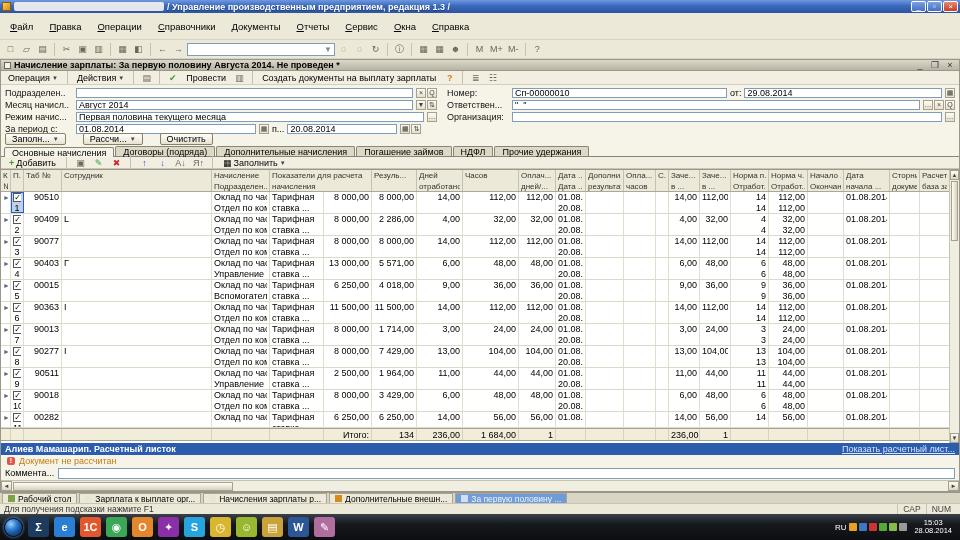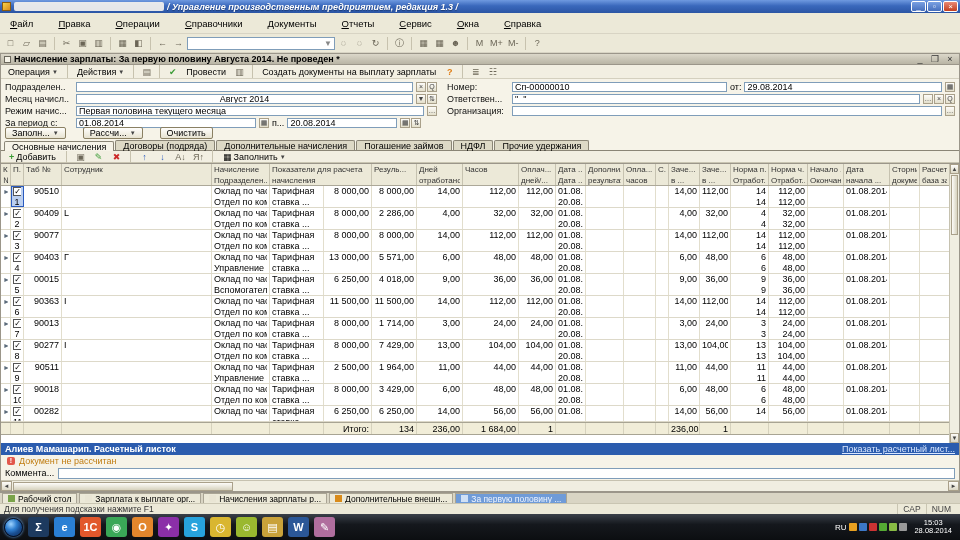--- a/index.html
+++ b/index.html
@@ -4,26 +4,26 @@
 <style>
   * { box-sizing: border-box; margin: 0; padding: 0; }
   html,body { width:960px; height:540px; overflow:hidden; }
   body { font-family: "Liberation Sans", "DejaVu Sans", sans-serif; font-size:10px; color:#000; background:#ece9d8; }
   .page { width:960px; height:540px; display:flex; flex-direction:column; }
 
   
   .titlebar { height:13px; background:linear-gradient(180deg,#6f9ae0 0%,#3a68bc 45%,#2b55a4 100%); display:flex; align-items:center; padding:0 2px; gap:3px; }
   .titlebar .appico { width:9px; height:9px; background:linear-gradient(135deg,#f7d24a,#d98b1a); border:1px solid #8a5b10; }
   .titlebar .redact { width:150px; height:9px; background:#f4f2ee; border-radius:2px; opacity:.92; }
-  .titlebar .ttl { color:#fff; font-weight:bold; font-size:9px; white-space:nowrap; overflow:hidden; flex:1; text-shadow:0 1px 1px #1b3a73;font-style:italic; }
+  .titlebar .ttl { color:#fff; font-weight:bold; font-size:9px; white-space:nowrap; overflow:hidden; flex:1; text-shadow:0 1px 1px #1b3a73; }
   .winbtns { display:flex; gap:1px; }
   .wbtn { width:15px; height:11px; border:1px solid #fff; border-radius:2px; font-size:8px; line-height:9px; text-align:center; color:#fff; background:linear-gradient(#7aa0e2,#466fbd); }
   .wbtn.close { background:linear-gradient(#e98874,#c43f1f); }
 
-  .menubar { height:21px; background:#ece9d8; border-bottom:1px solid #d8d4c4; display:flex; align-items:center; padding-left:4px; gap:13px; }
+  .menubar { height:27px; background:#ece9d8; border-bottom:1px solid #d8d4c4; display:flex; align-items:center; padding-left:4px; gap:4px; }
   .menu-item { padding:0 6px; font-size:9.5px; }
   .menu-item:first-letter { text-decoration:underline; }
 
   .toolbar { height:19px; background:#ece9d8; border-bottom:1px solid #d8d4c4; display:flex; align-items:center; padding:0 3px; gap:1px; }
   .tico { min-width:15px; height:15px; border:1px solid transparent; border-radius:2px; display:flex; align-items:center; justify-content:center; font-size:9px; color:#5a5käfer4a; color:#6b6657; padding:0 1px; }
   .tsep { width:1px; height:13px; background:#c7c2ae; margin:0 3px; }
   .tsearch { width:148px; height:13px; border:1px solid #7f9db9; background:#fff; display:flex; align-items:center; justify-content:flex-end; font-size:8px; color:#888; padding-right:2px; }
   .ifacebar { height:12px; background:#ece9d8; border-bottom:1px solid #c9c5b2; display:flex; align-items:center; gap:6px; padding-left:4px; font-size:9px; }
   .ifbtn { display:flex; gap:3px; align-items:center; padding:0 4px; }
 
@@ -202,21 +202,21 @@
         <div class="frow">
           <span class="flabel">Подразделен..</span>
           <input class="finput" style="flex: 1 1 0%;" value="">
           <span class="fbtns">
               <span class="mini">×</span>
               <span class="mini">Q</span>
             </span>
         </div>
         <div class="frow">
           <span class="flabel">Месяц начисл..</span>
-          <input class="finput" style="flex: 1 1 0%; text-align: center;" value="Август 2014">
+          <input class="finput" style="flex: 1 1 0%;" value="Август 2014">
           <span class="fbtns">
               <span class="mini">▼</span>
               <span class="mini">⇅</span>
             </span>
         </div>
         <div class="frow">
           <span class="flabel">Режим начис...</span>
           <input class="finput" style="flex: 1 1 0%;" value="Первая половина текущего месяца">
           <span class="fbtns">
               <span class="mini">…</span>

